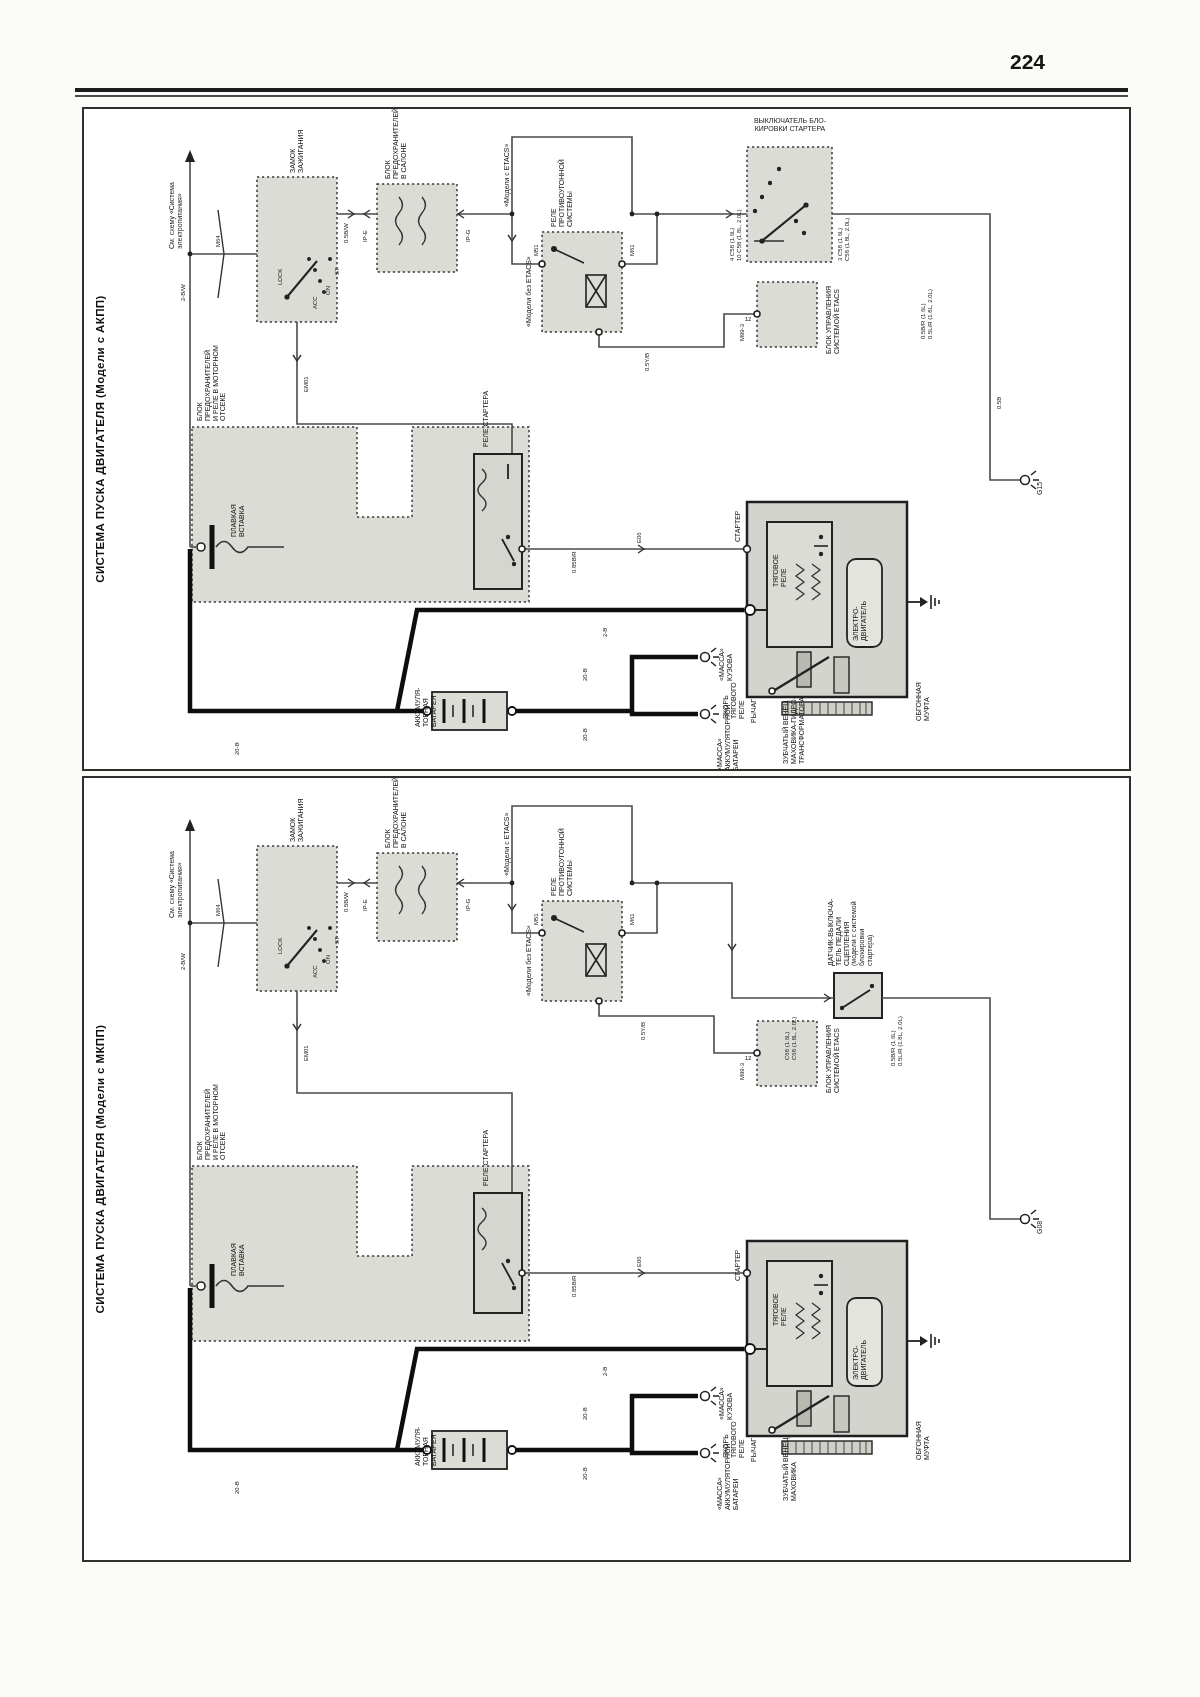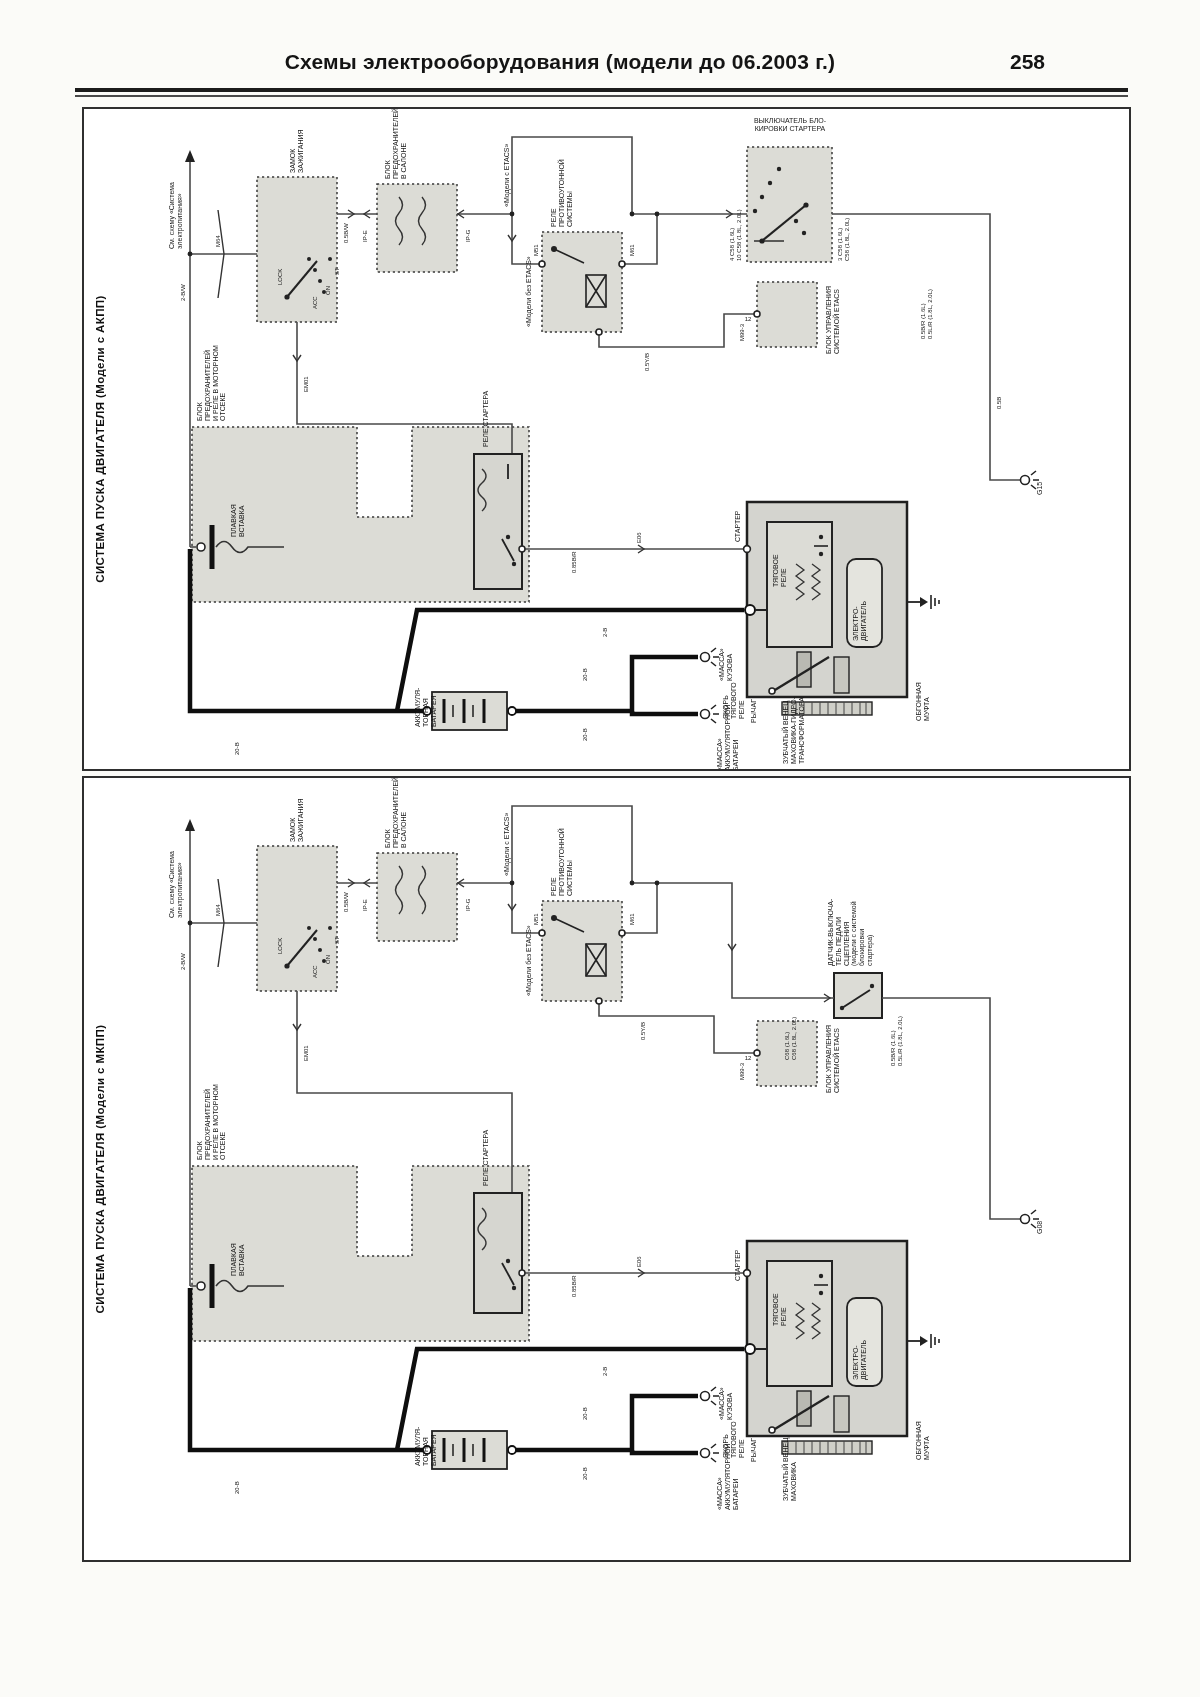--- a/index.html
+++ b/index.html
@@ -17,22 +17,21 @@
   .v{transform-origin:0 0;transform:rotate(-90deg);}
   .h{text-align:center;}
   .tiny{font-size:6px;}
   .side{position:absolute;left:10px;font-weight:bold;font-size:11.5px;color:#101010;text-align:center;letter-spacing:.4px;transform-origin:0 0;transform:rotate(-90deg);white-space:nowrap;}
 </style>
 </head>
 <body>
 
 <div class="page">
 
-  <div class="title">Схемы электрооборудования (модели до 06.2003 г.)</div>
-  <div class="pageno">258</div>
+  <div class="pageno">224</div>
   <div class="rule1"></div>
   <div class="rule2"></div>
 
   <div class="panel" id="panelA">
     <svg width="1045" height="660" viewBox="0 0 1045 660">
 
       <g fill="#dcdcd6" stroke="#3a3a3a" stroke-width="1.5" stroke-dasharray="2.2 2.8">
         <rect x="173" y="68" width="80" height="145"></rect>
         <rect x="293" y="75" width="80" height="88"></rect>
         <rect x="458" y="123" width="80" height="100"></rect>

